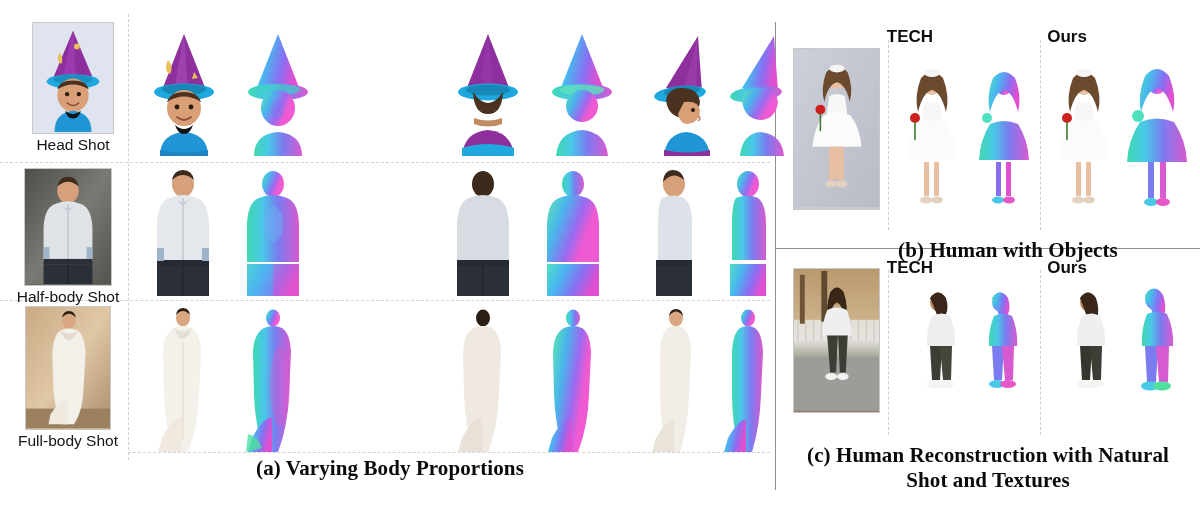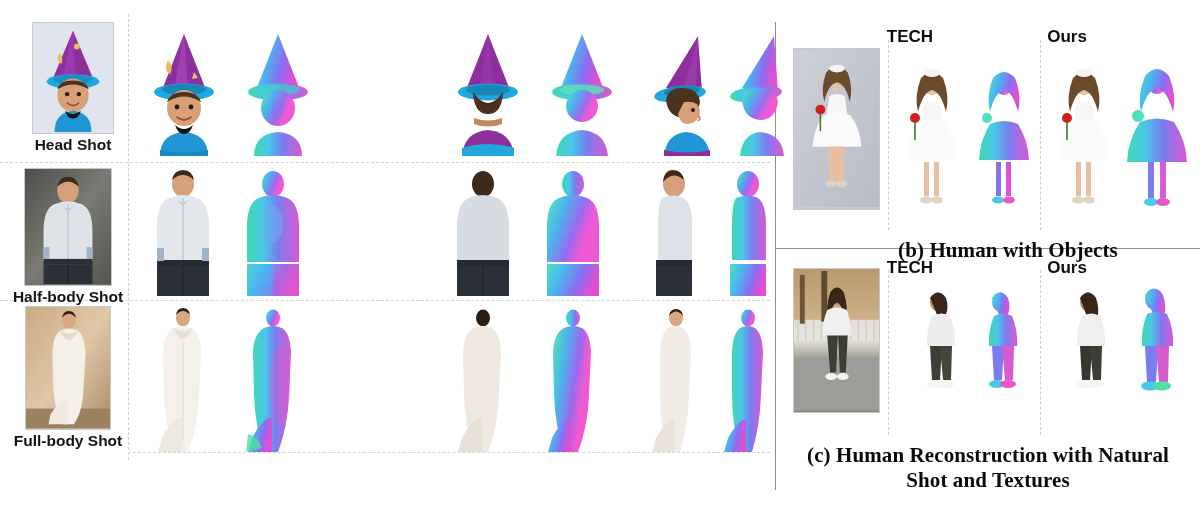--- a/index.html
+++ b/index.html
@@ -22,21 +22,21 @@
     font-weight:bold;
     font-size:21px;
     color:#0a0a0a;
     text-align:center;
     line-height:1.18;
     letter-spacing:.1px;
     white-space:pre-line;
   }
   .row-label{
     font-family:"Liberation Sans", sans-serif;
-    font-weight:bold;
+    font-weight:normal;
     font-size:15.5px;
     color:#141414;
     text-align:center;
     white-space:nowrap;
   }
   .col-label{
     font-family:"Liberation Sans", sans-serif;
     font-weight:bold;
     font-size:17px;
     color:#0d0d0d;
@@ -368,20 +368,21 @@
   </div>
 
   <div class="cell" style="left:708px;top:306px;width:76px;height:146px;">
     <svg viewBox="0 0 76 146">
       <ellipse cx="40" cy="12" rx="7" ry="8.5" fill="url(#nmC)"></ellipse>
       <path d="M32 22 q8-4 15 0 q7 5 8 24 l-2 42 q-1 32 -9 58 l-12 0 q-8-26 -8-58 l0-42 q1-19 8-24z" fill="url(#nmB)"></path>
       <path d="M20 132 q12-20 18-18 l0 32 l-22 0z" fill="url(#nmA)"></path>
     </svg>
   </div>
 
+  <div class="abs caption" style="left:110px;top:456px;width:560px;">(a) Varying Body Proportions</div>
 
   <div class="abs col-label" style="left:865px;top:27px;width:90px;">TECH</div>
   <div class="abs col-label" style="left:1022px;top:27px;width:90px;">Ours</div>
 
   <div class="abs photo-frame" style="left:793px;top:48px;width:87px;height:162px;background:#c9ccd6;">
     <div class="photo-inner">
       <svg viewBox="0 0 87 162" preserveAspectRatio="xMidYMid slice">
         <defs>
           <linearGradient id="grayStudio" x1="0" y1="0" x2="1" y2="1">
             <stop offset="0" stop-color="#cdd0d8"></stop>

